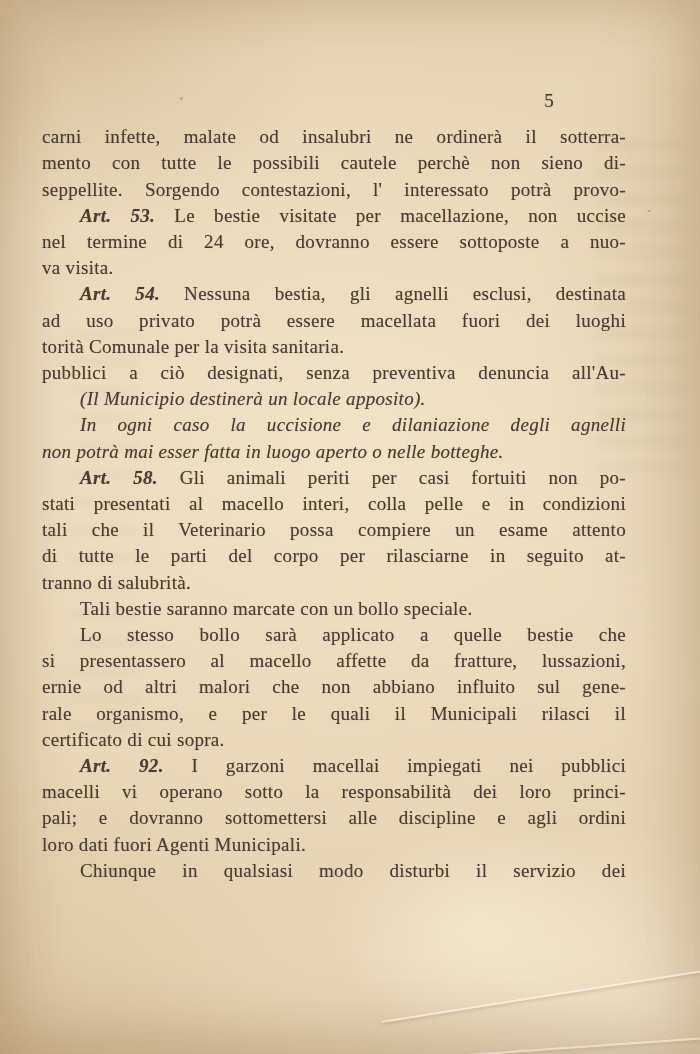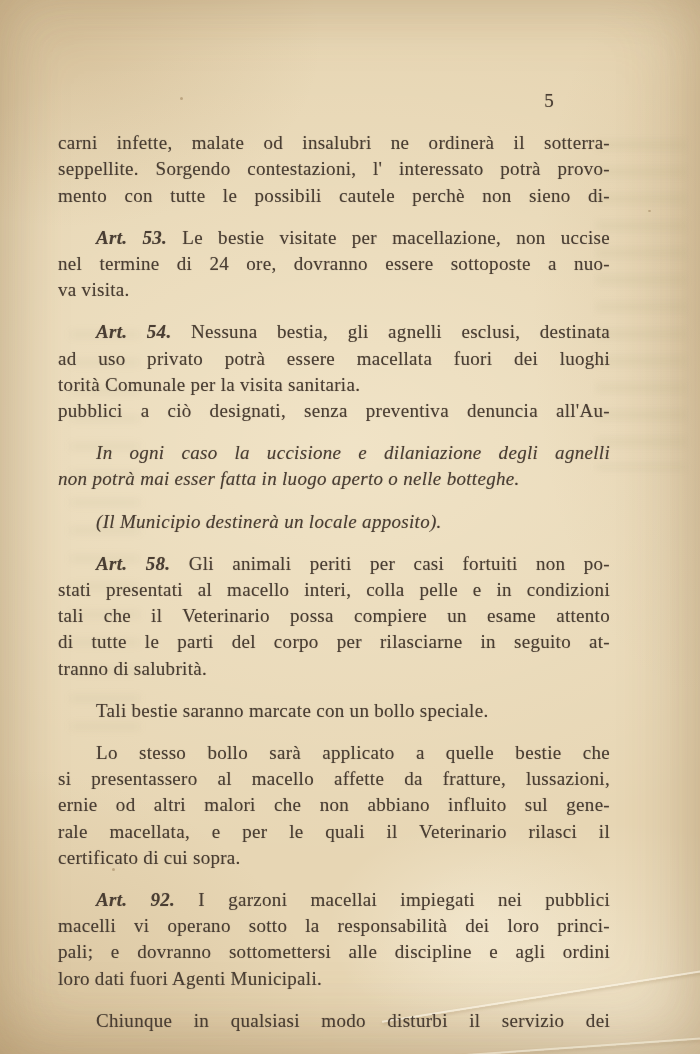--- a/index.html
+++ b/index.html
@@ -25,21 +25,21 @@
   .textblock{
     position:absolute;left:42px;top:88px;width:584px;
     color:#4a3e33;
     font-size:19px;line-height:26.2px;letter-spacing:0.3px;
     text-shadow:0 0 1px rgba(74,62,51,0.45);
   }
   .pagenum{
     text-align:right;padding-right:72px;margin-bottom:10px;
     font-size:19px;
   }
-  .para{margin:16px;}
+  .para{margin:0;}
   .line{white-space:normal;}
   .line.just{text-align:justify;text-align-last:justify;}
   .line.indent{text-indent:38px;}
   .para.italic .line{font-style:italic;}
   .lead{font-style:italic;font-weight:bold;}
   
   .stain{position:absolute;pointer-events:none;}
   .stain.s1{left:596px;top:140px;width:90px;height:330px;
     background:repeating-linear-gradient(180deg, rgba(150,150,105,0.07) 0 10px, rgba(150,150,105,0) 10px 27px);
     filter:blur(3px);}
@@ -65,56 +65,56 @@
   <div class="speck" style="left:180px;top:97px;width:3px;height:3px;"></div>
   <div class="speck" style="left:648px;top:210px;width:3px;height:2px;"></div>
   <div class="speck" style="left:112px;top:868px;width:3px;height:3px;"></div>
   <div class="speck" style="left:560px;top:640px;width:2px;height:2px;"></div>
 
   <div class="textblock">
     <div class="pagenum">5</div>
     <div id="paras">
         <div class="para normal">
           <div class="line just">carni infette, malate od insalubri ne ordinerà il sotterra-</div>
+          <div class="line just">mento con tutte le possibili cautele perchè non sieno di-</div>
           <div class="line just">seppellite. Sorgendo contestazioni, l' interessato potrà provo-</div>
-          <div class="line just">mento con tutte le possibili cautele perchè non sieno di-</div>
         </div>
         <div class="para normal">
           <div class="line just indent"><i class="lead">Art. 53.</i> Le bestie visitate per macellazione, non uccise</div>
           <div class="line just">nel termine di 24 ore, dovranno essere sottoposte a nuo-</div>
           <div class="line">va visita.</div>
         </div>
         <div class="para normal">
           <div class="line just indent"><i class="lead">Art. 54.</i> Nessuna bestia, gli agnelli esclusi, destinata</div>
           <div class="line just">ad uso privato potrà essere macellata fuori dei luoghi</div>
           <div class="line">torità Comunale per la visita sanitaria.</div>
           <div class="line just">pubblici a ciò designati, senza preventiva denuncia all'Au-</div>
         </div>
         <div class="para italic">
+          <div class="line indent">(Il Municipio destinerà un locale apposito).</div>
+        </div>
+        <div class="para italic">
           <div class="line just indent">In ogni caso la uccisione e dilaniazione degli agnelli</div>
           <div class="line">non potrà mai esser fatta in luogo aperto o nelle botteghe.</div>
-        </div>
-        <div class="para italic">
-          <div class="line indent">(Il Municipio destinerà un locale apposito).</div>
         </div>
         <div class="para normal">
           <div class="line just indent"><i class="lead">Art. 58.</i> Gli animali periti per casi fortuiti non po-</div>
           <div class="line just">stati presentati al macello interi, colla pelle e in condizioni</div>
           <div class="line just">tali che il Veterinario possa compiere un esame attento</div>
           <div class="line just">di tutte le parti del corpo per rilasciarne in seguito at-</div>
           <div class="line">tranno di salubrità.</div>
         </div>
         <div class="para normal">
           <div class="line indent">Tali bestie saranno marcate con un bollo speciale.</div>
         </div>
         <div class="para normal">
           <div class="line just indent">Lo stesso bollo sarà applicato a quelle bestie che</div>
           <div class="line just">si presentassero al macello affette da fratture, lussazioni,</div>
           <div class="line just">ernie od altri malori che non abbiano influito sul gene-</div>
-          <div class="line just">rale macellata, e per le quali il Veterinario rilasci il</div>
+          <div class="line just">rale organismo, e per le quali il Municipali rilasci il</div>
           <div class="line">certificato di cui sopra.</div>
         </div>
         <div class="para normal">
           <div class="line just indent"><i class="lead">Art. 92.</i> I garzoni macellai impiegati nei pubblici</div>
           <div class="line just">macelli vi operano sotto la responsabilità dei loro princi-</div>
           <div class="line just">pali; e dovranno sottomettersi alle discipline e agli ordini</div>
           <div class="line">loro dati fuori Agenti Municipali.</div>
         </div>
         <div class="para normal">
           <div class="line just indent">Chiunque in qualsiasi modo disturbi il servizio dei</div>

